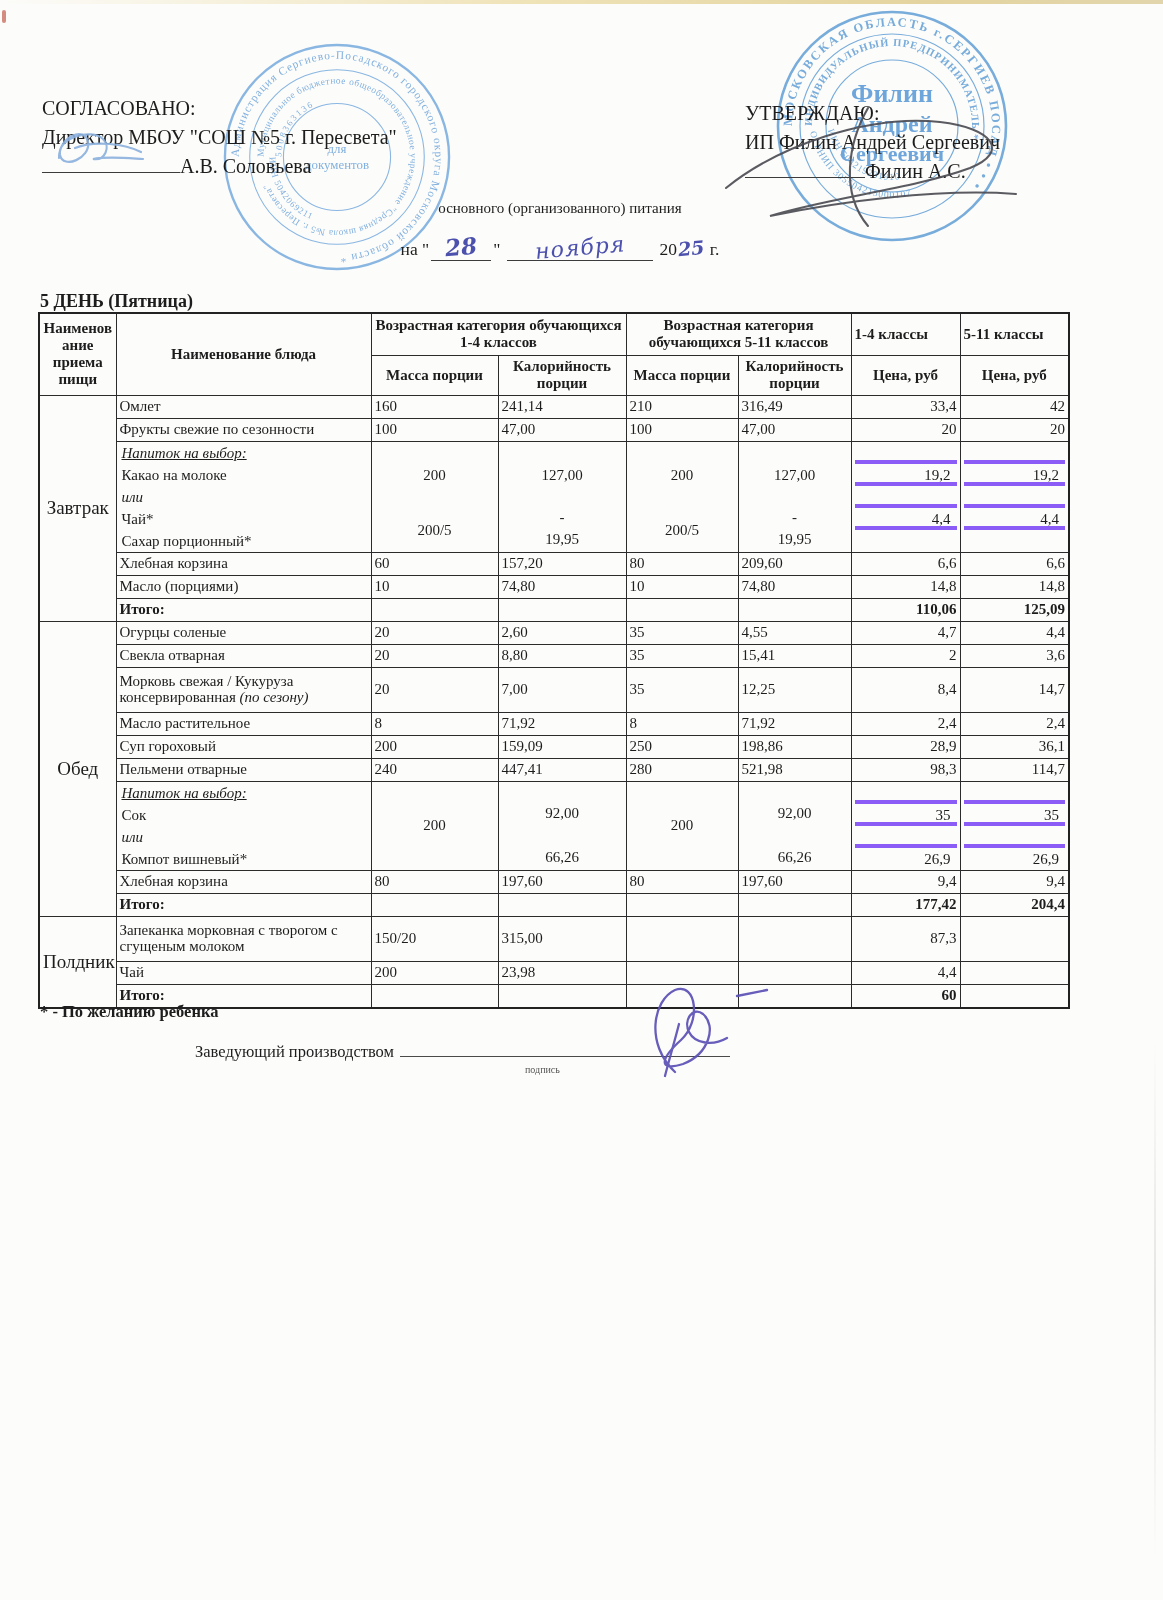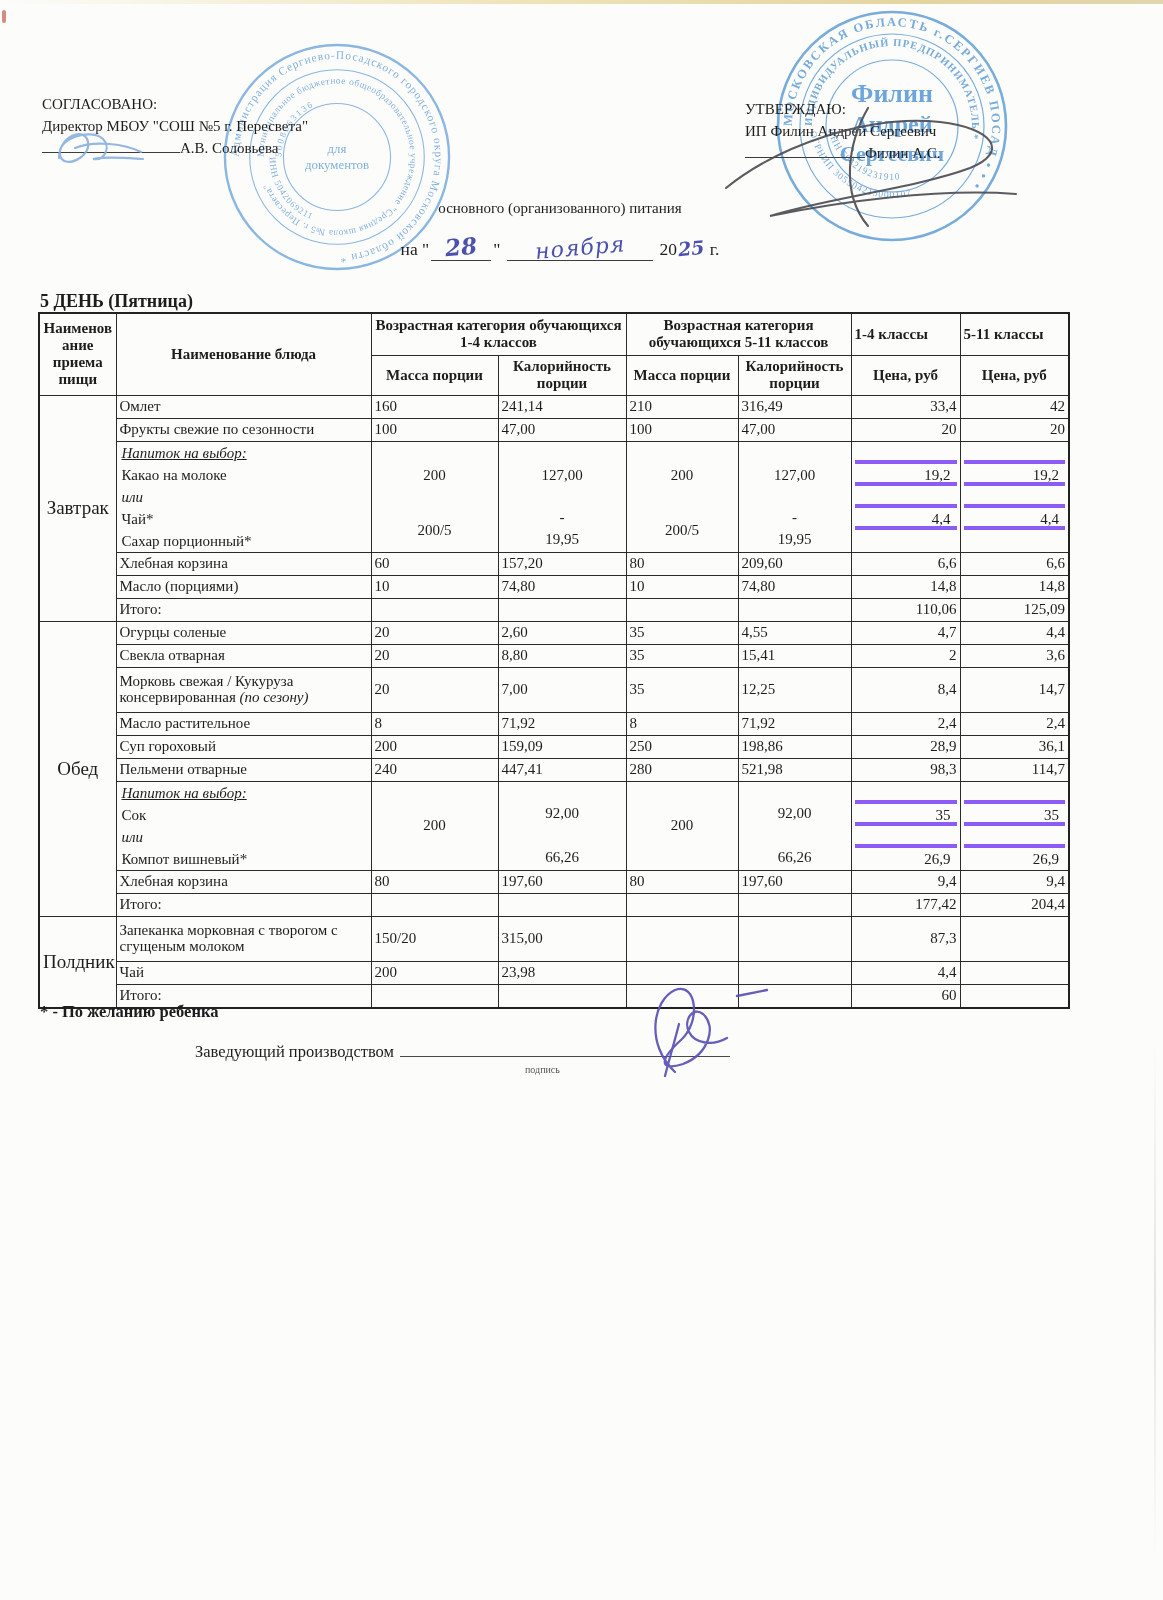--- a/index.html
+++ b/index.html
@@ -8,21 +8,21 @@
     background:#fcfcfa;
     font-family:"Liberation Serif","DejaVu Serif",serif;
     color:#1d1d1d;
   }
   .scan-top{position:absolute;top:0;left:0;width:100%;height:4px;
     background:linear-gradient(90deg,rgba(230,210,140,0) 0%,rgba(228,206,130,.55) 45%,rgba(214,190,110,.65) 80%,rgba(200,175,95,.5) 100%);}
   .scan-red{position:absolute;left:2px;top:10px;width:4px;height:13px;background:#c0503f;opacity:.65;border-radius:2px;}
   .scan-right{position:absolute;right:7px;top:1040px;width:2px;height:520px;background:linear-gradient(rgba(120,120,120,0),rgba(120,120,120,.18),rgba(120,120,120,0));}
 
   
-  .hdr{position:absolute;font-size:15px;line-height:1.45;z-index:3;}
+  .hdr{position:absolute;font-size:20px;line-height:1.45;z-index:3;}
   .hdr-left{left:42px;top:94px;}
   .hdr-right{left:745px;top:99px;}
   .uln{display:inline-block;border-bottom:1.3px solid #3c3c3c;height:2px;}
 
   
   .stampsvg{position:absolute;z-index:1;}
   .sigsvg{position:absolute;z-index:4;}
   .title-wrap{position:absolute;top:198px;left:0;width:1120px;text-align:center;z-index:3;}
   .doc-title{font-size:27px;font-weight:bold;letter-spacing:.5px;}
   .doc-subtitle{font-size:15px;margin-top:2px;}
@@ -42,21 +42,21 @@
   table.menu{border:2px solid #222;}
   th{font-weight:bold;text-align:center;padding:2px;}
   .th-group{height:42px;font-size:15px;}
   .th-sub{height:40px;padding-left:7px;}
   .th-cls{text-align:left;padding-left:6px;}
   td{height:22px;line-height:1.05;}
   td.meal{text-align:center;font-size:19px;}
   td.dish{text-align:left;padding-left:5px;}
   td.c{text-align:left;}
   td.r{text-align:right;padding-right:6px;}
-  td.b{font-weight:normal;}
+  td.b{font-weight:bold;}
   tr.h2 td{height:44px;}
   .note-i{font-style:italic;}
   td.blockcell{padding:0;position:relative;}
   .bl{height:22px;line-height:22px;padding-left:5px;white-space:nowrap;}
   .bl-u{font-style:italic;text-decoration:underline;}
   .bl-i{font-style:italic;}
   .abs{position:absolute;left:0;width:100%;text-align:center;height:22px;line-height:22px;}
   td.pricestack{padding:0;vertical-align:top;}
   .pr{height:22px;line-height:22px;border-bottom:4px solid #8b5cf6;text-align:right;padding-right:6px;box-sizing:border-box;}
   .pr:last-child{border-bottom:none;}

